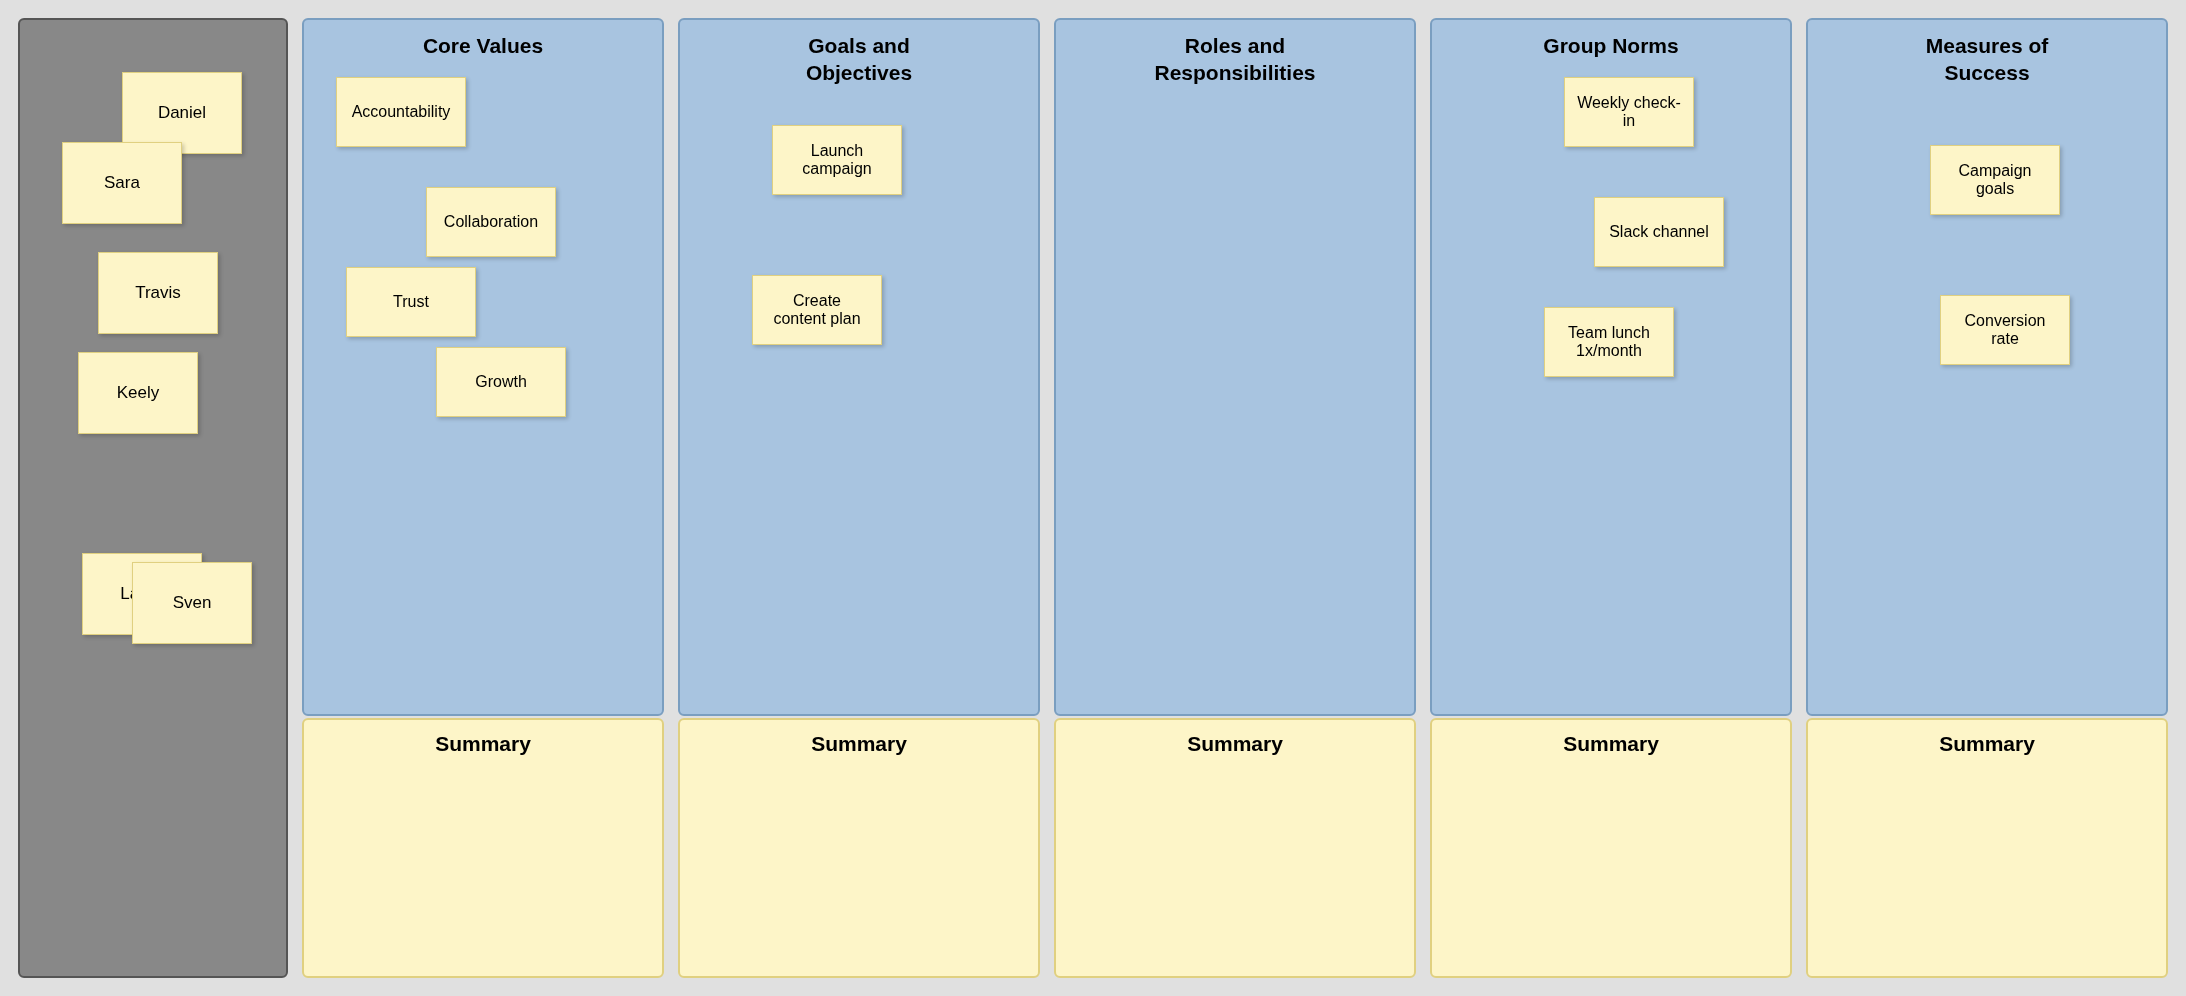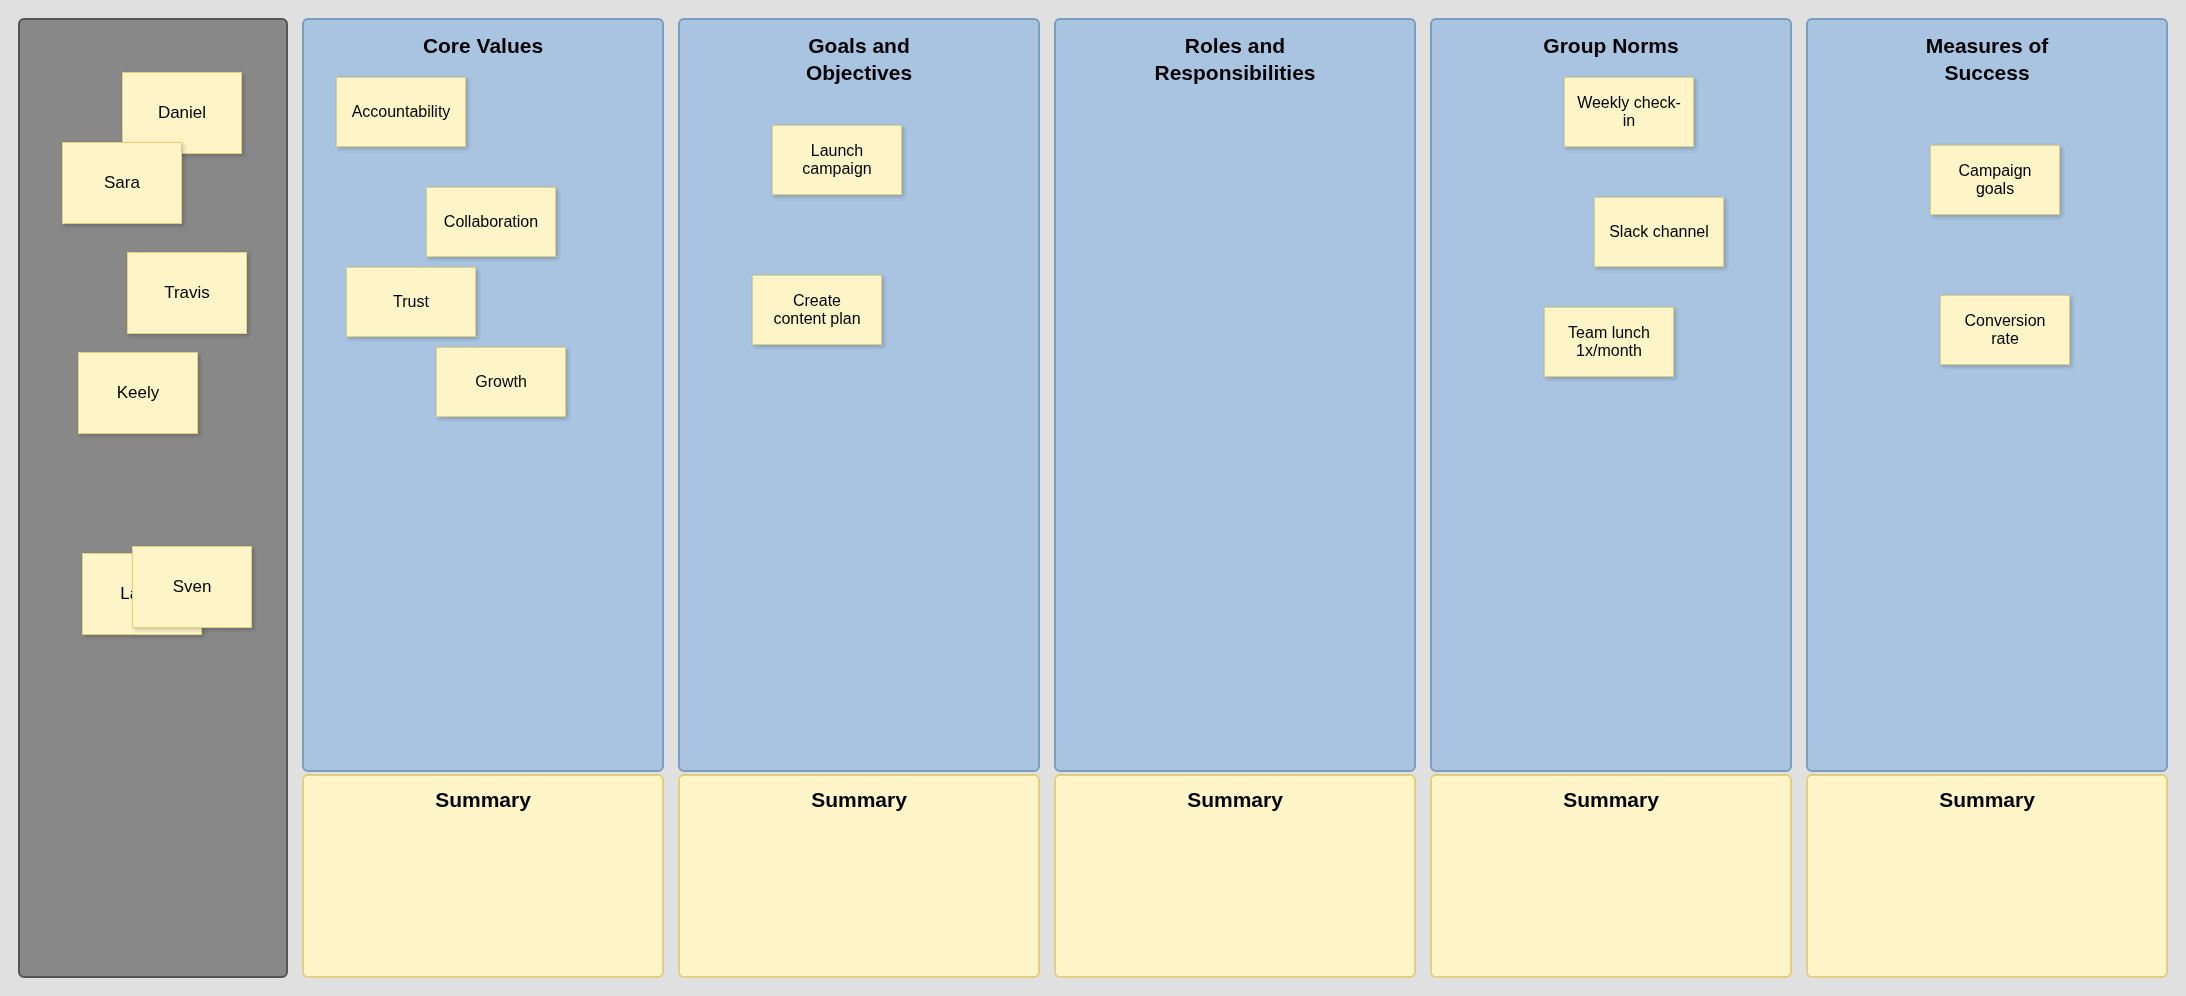--- a/index.html
+++ b/index.html
@@ -60,21 +60,21 @@
       flex-direction: column;
       gap: 2px;
     }
     .top-row {
       display: flex;
       flex: 1;
       gap: 14px;
     }
     .bottom-row {
       display: flex;
-      height: 204px;
+      height: 260px;
       gap: 14px;
     }
     .category-col {
       flex: 1;
       background: #a8c4e0;
       border: 2px solid #7a9ec0;
       border-radius: 6px;
       display: flex;
       flex-direction: column;
       padding: 12px;
@@ -118,24 +118,24 @@
 <body>
 
 <div class="board">
 
   <div class="team-members-col">
     <div class="col-header"></div>
     <div class="team-notes-container">
 
     <div class="sticky-note team-note" style="top: 30px; left: 90px;">Daniel</div>
         <div class="sticky-note team-note" style="top: 100px; left: 30px;">Sara</div>
-        <div class="sticky-note team-note" style="top: 210px; left: 95px;">Travis</div>
+        <div class="sticky-note team-note" style="top: 210px; left: 66px;">Travis</div>
         <div class="sticky-note team-note" style="top: 310px; left: 30px; margin-left: 16px;">Keely</div>
         <div class="sticky-note team-note" style="top: 474px; left: 50px; margin-top: 37px;">Laura</div>
-        <div class="sticky-note team-note" style="top: 504px; left: 100px;">Sven</div>
+        <div class="sticky-note team-note" style="top: 520px; left: 100px;">Sven</div>
       </div>
   </div>
 
   <div class="columns-area">
     <div class="top-row">
 
     <div class="category-col">
           <div class="category-col-header" style="white-space: pre-line;">Core Values</div>
           <div class="notes-area">
             <div class="sticky-note cat-note" style="top: 10px; left: 20px;">Accountability</div>

